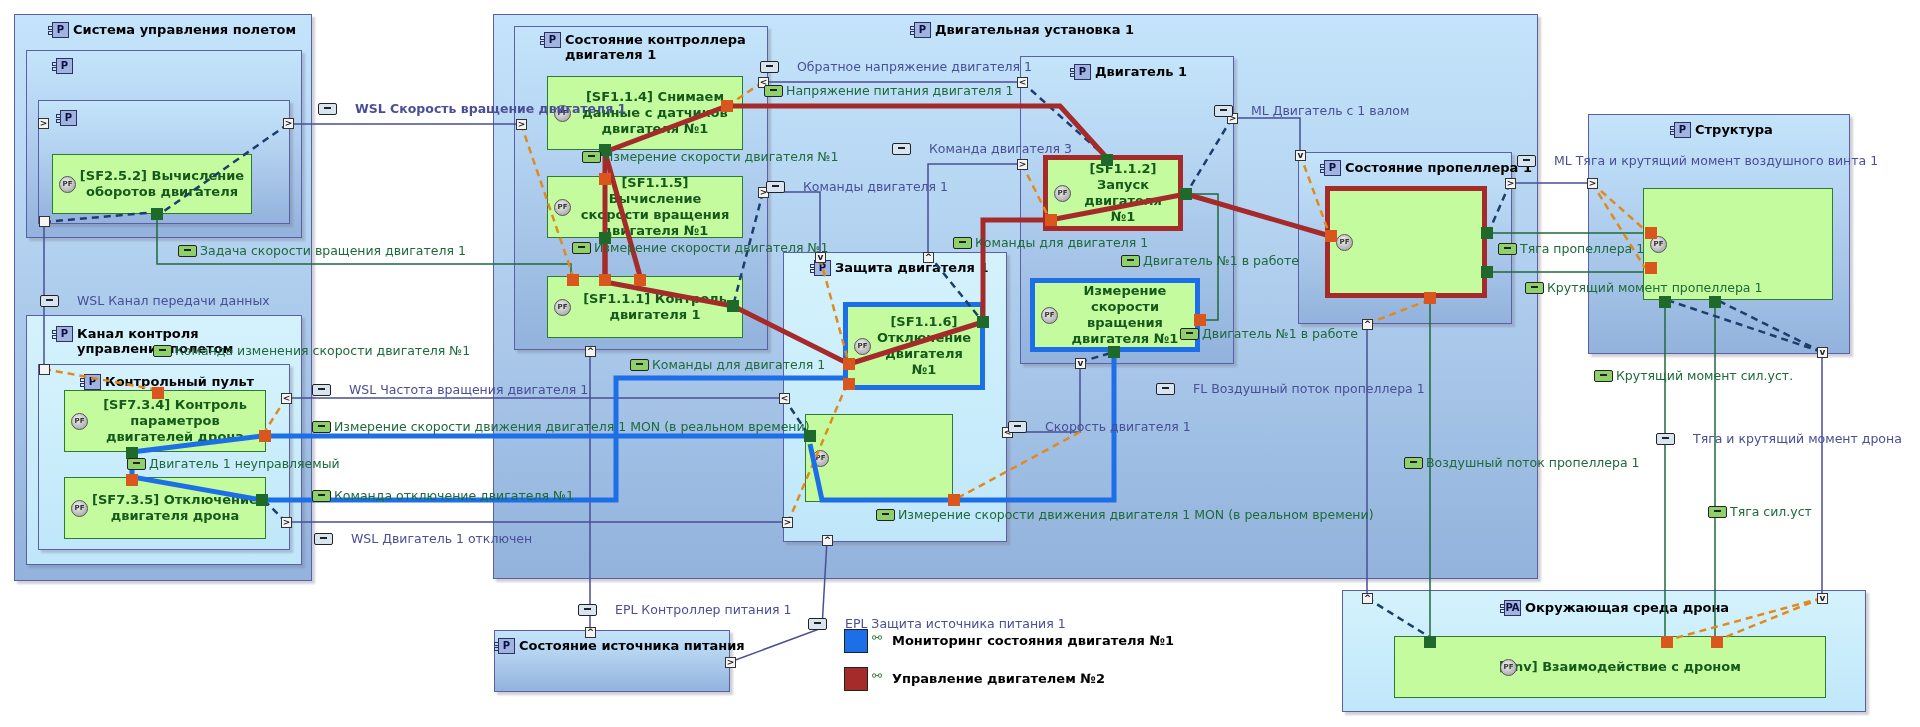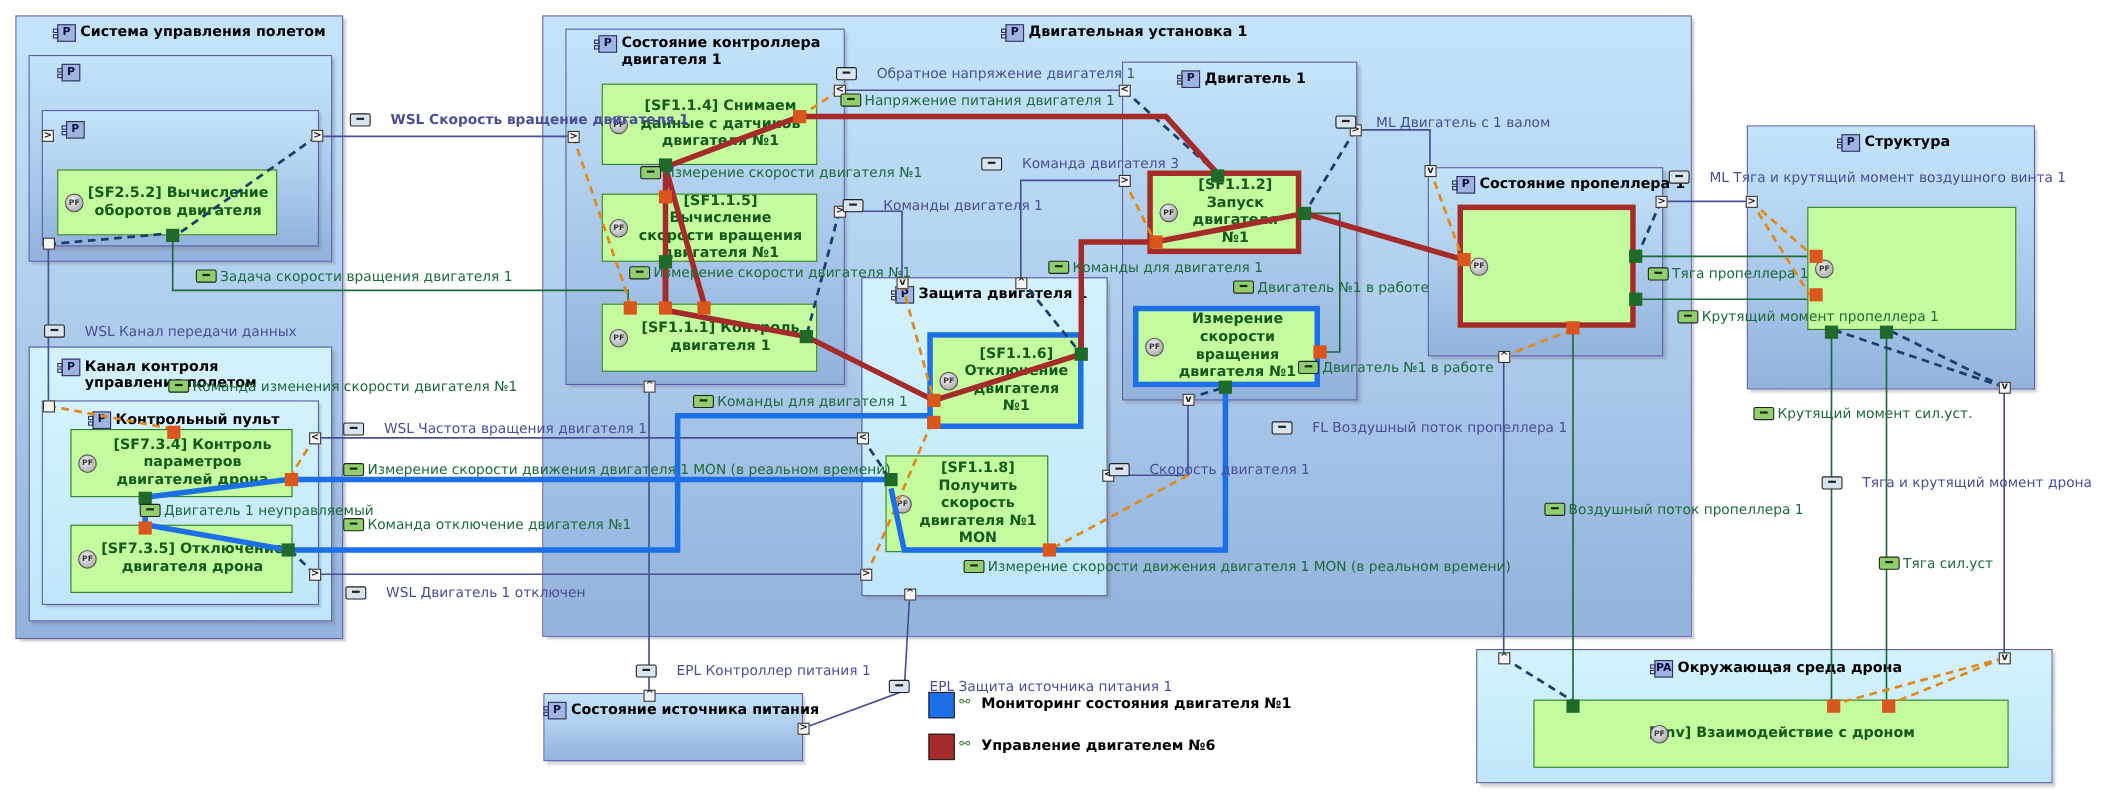--- a/index.html
+++ b/index.html
@@ -145,21 +145,20 @@
 <div class="fn" style="left:547px;top:276px;width:196px;height:62px;">
     <span class="pf">PF</span>
     <span>[SF1.1.1] Контроль двигателя 1</span>
   </div>
 <div class="fn blue" style="left:843px;top:302px;width:142px;height:88px;">
     <span class="pf">PF</span>
     <span>[SF1.1.6] Отключение двигателя №1</span>
   </div>
 <div class="fn" style="left:805px;top:414px;width:148px;height:88px;">
     <span class="pf">PF</span>
-    <span>[SF1.1.8] Получить скорость двигателя №1 MON</span>
   </div>
 <div class="fn red" style="left:1043px;top:155px;width:140px;height:76px;">
     <span class="pf">PF</span>
     <span>[SF1.1.2] Запуск двигателя №1</span>
   </div>
 <div class="fn blue" style="left:1030px;top:278px;width:170px;height:74px;">
     <span class="pf">PF</span>
     <span>[SF1.1.7] Измерение скорости вращения двигателя №1 при..</span>
   </div>
 <div class="fn red" style="left:1325px;top:186px;width:162px;height:112px;">
@@ -337,21 +336,21 @@
     <span>WSL Частота вращения двигателя 1</span>
   </div>
 <div class="lbl g" style="left:312px;top:420px;">
     <span class="ex-icon g"></span>
     <span>Измерение скорости движения двигателя 1 MON (в реальном времени)</span>
   </div>
 <div class="lbl g" style="left:127px;top:457px;">
     <span class="ex-icon g"></span>
     <span>Двигатель 1 неуправляемый</span>
   </div>
-<div class="lbl g" style="left:312px;top:470px;">
+<div class="lbl g" style="left:312px;top:489px;">
     <span class="ex-icon g"></span>
     <span>Команда отключение двигателя №1</span>
   </div>
 <div class="lbl b" style="left:314px;top:532px;">
     <span class="ex-icon"></span>
     <span>WSL Двигатель 1 отключен</span>
   </div>
 <div class="lbl b" style="left:760px;top:60px;">
     <span class="ex-icon"></span>
     <span>Обратное напряжение двигателя 1</span>
@@ -444,14 +443,14 @@
     <span class="ex-icon"></span>
     <span>EPL Защита источника питания 1</span>
   </div>
 
 <div>
   <div class="legend-sw" style="left:844px;top:629px;background:#1c6fe6;"></div>
   <span style="position:absolute;left:872px;top:631px;font-size:12px;color:#3a7a3a;">⚯</span>
   <div class="legend-txt" style="left:892px;top:633px;">Мониторинг состояния двигателя №1</div>
   <div class="legend-sw" style="left:844px;top:667px;background:#a52a2a;"></div>
   <span style="position:absolute;left:872px;top:669px;font-size:12px;color:#3a7a3a;">⚯</span>
-  <div class="legend-txt" style="left:892px;top:671px;">Управление двигателем №6</div>
+  <div class="legend-txt" style="left:892px;top:671px;">Управление двигателем №2</div>
 </div>
 
 </body></html>

